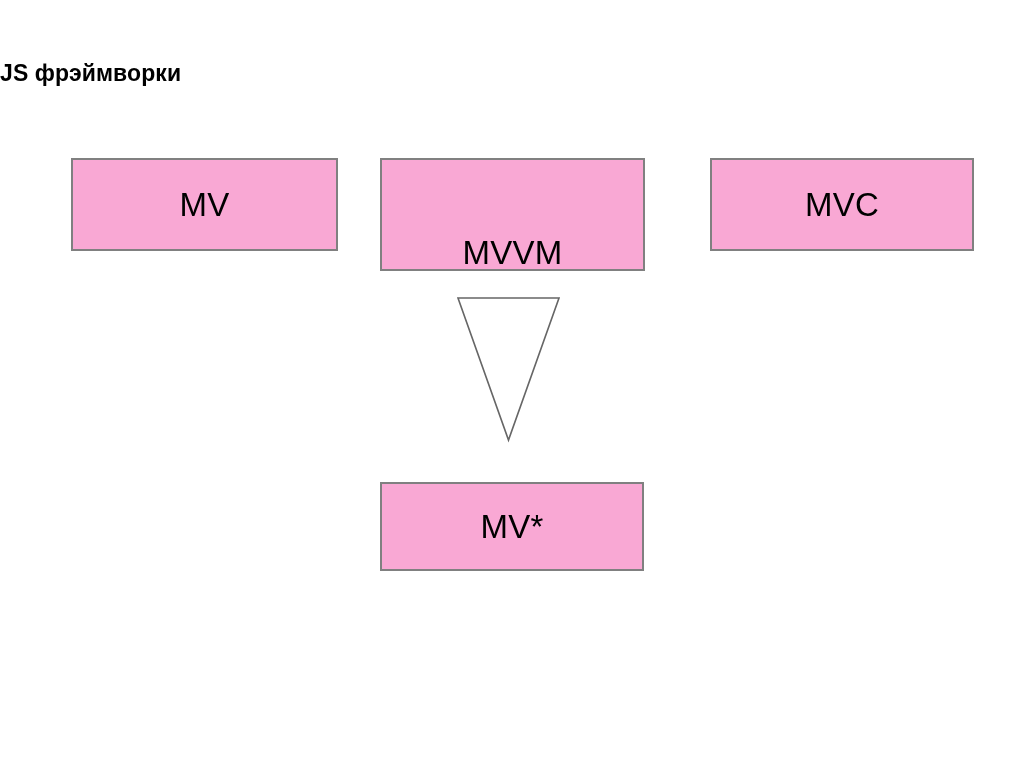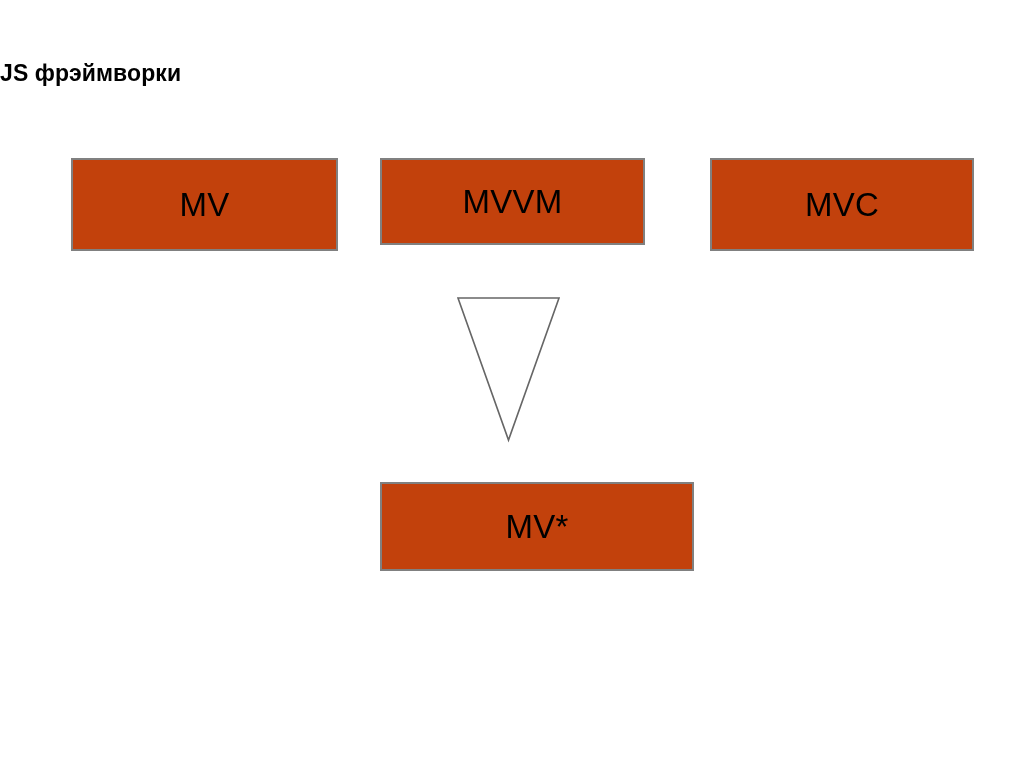--- a/index.html
+++ b/index.html
@@ -37,40 +37,40 @@
     letter-spacing: 0.1px;
     line-height: 33px;
     color: #000000;
     white-space: nowrap;
   }
 
   
   .node-box {
     position: absolute;
     box-sizing: border-box;
-    background: #c2410c;
+    background: #f9a8d4;
     border: 2px solid #808080;
     display: flex;
     align-items: center;
     justify-content: center;
   }
   .node-label {
     font-size: 33px;
     font-weight: normal;
     line-height: 1;
     color: #000000;
     white-space: nowrap;
     letter-spacing: 0.2px;
   }
 
   
   #box-mv   { left: 71px;  top: 158px; width: 267px; height: 93px; }
-  #box-mvvm { left: 380px; top: 158px; width: 265px; height: 87px; }
+  #box-mvvm { left: 380px; top: 158px; width: 265px; height: 113px; align-items: flex-end; }
   #box-mvc  { left: 710px; top: 158px; width: 264px; height: 93px; justify-content: center; }
-  #box-mvstar { left: 380px; top: 482px; width: 314px; height: 89px; }
+  #box-mvstar { left: 380px; top: 482px; width: 264px; height: 89px; }
 
   
   #arrow-down {
     position: absolute;
     left: 450px;
     top: 290px;
     width: 120px;
     height: 160px;
   }
   #arrow-down svg {

